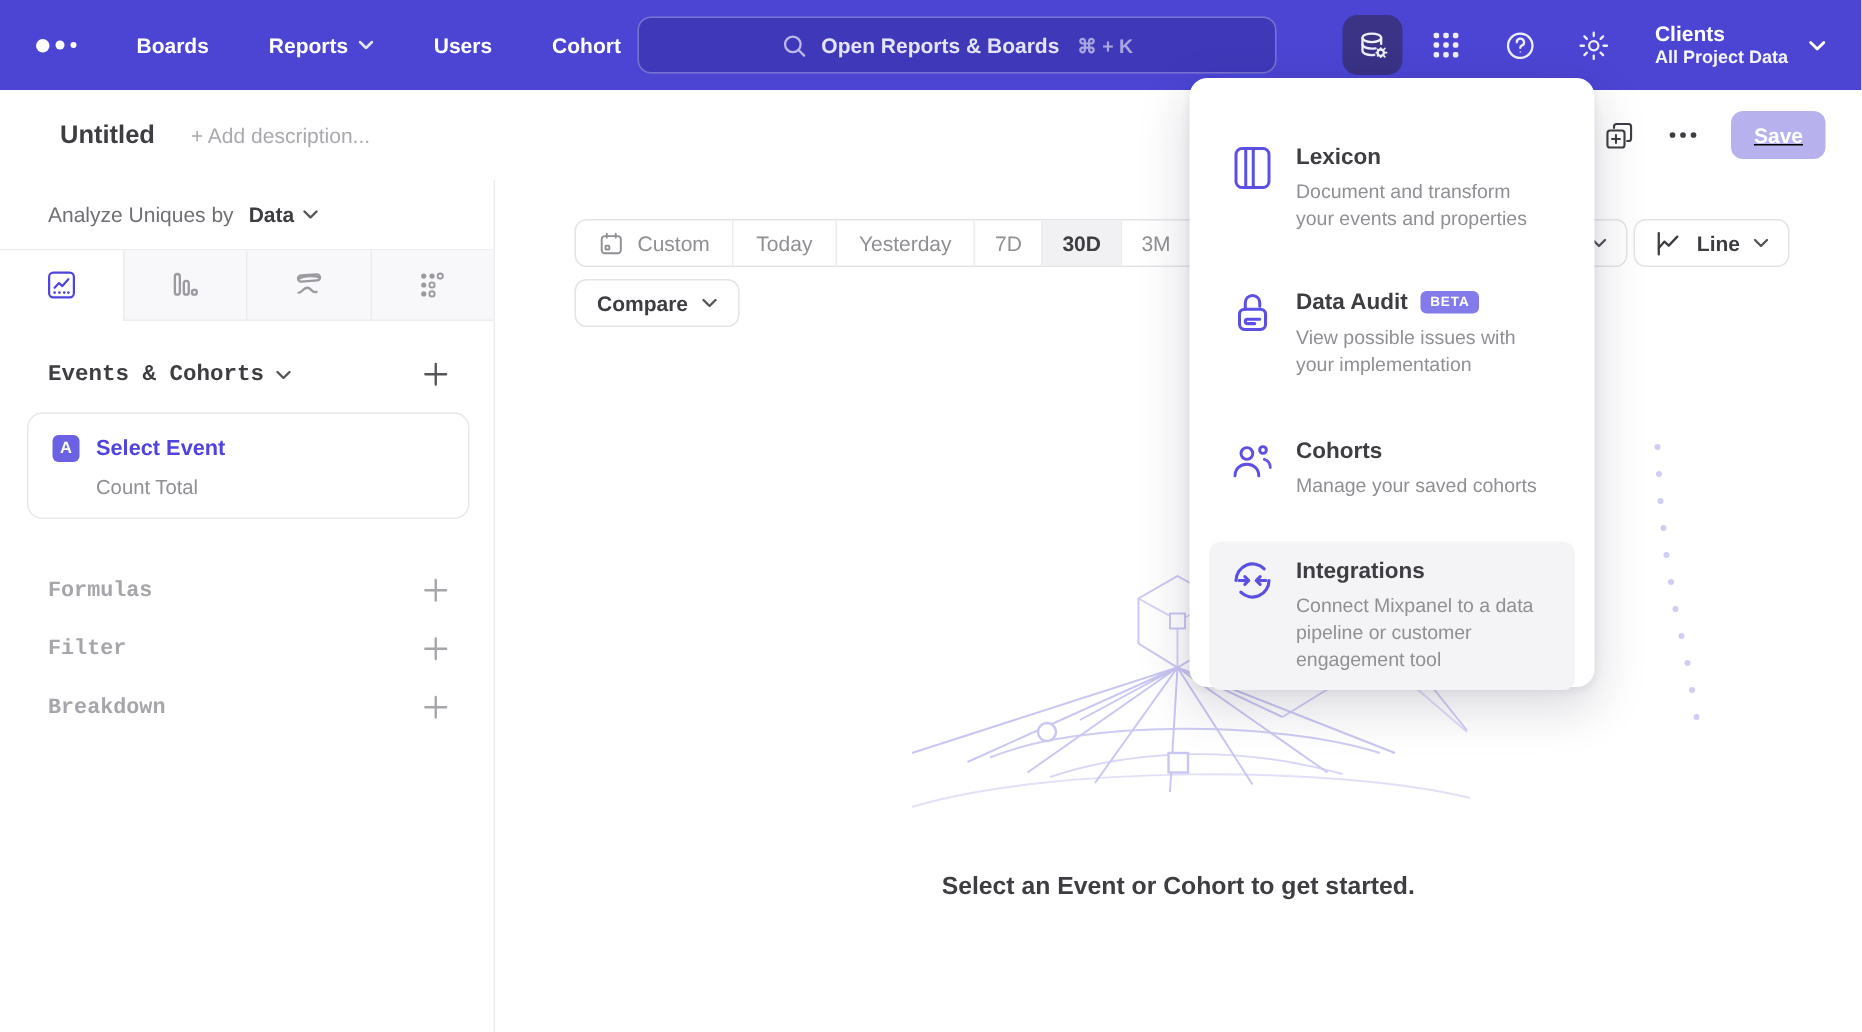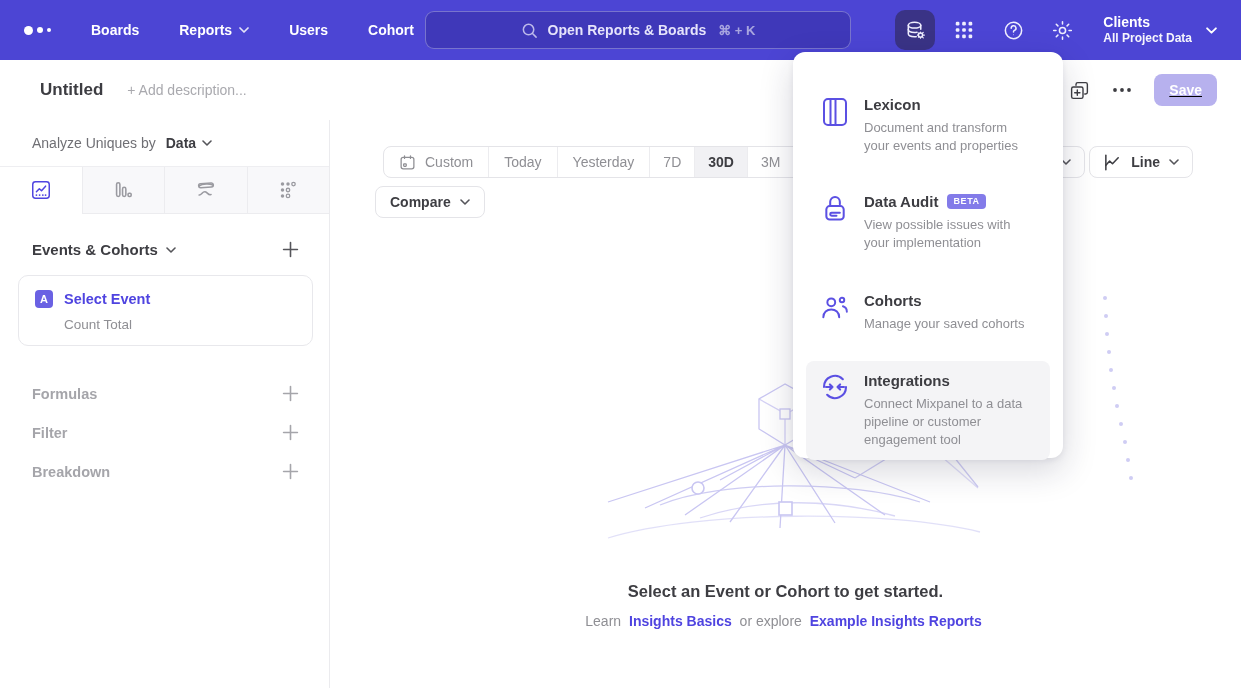--- a/index.html
+++ b/index.html
@@ -45,21 +45,21 @@
 
   
   .analyze { height:46px; display:flex; align-items:center; padding:0 32px; gap:6px; font-size:14px; }
   .analyze .pre { color:#6f6f74; margin-right:4px; }
   .analyze .val { color:#3d3d42; font-weight:700; display:flex; align-items:center; gap:6px; cursor:pointer; }
   .analyze svg { color:#55555a; }
   .tabs { display:flex; height:48px; border-top:1px solid #eeeef1; }
   .tab { flex:1; display:flex; align-items:center; justify-content:center; background:#f8f8fa;
     border-left:1px solid #ececef; border-bottom:1px solid #ececef; color:#9a9aa0; cursor:pointer; }
   .tab.selected { background:#fff; border-bottom:1px solid #fff; border-left:none; color:#4f44e0; }
-  .side-row { display:flex; align-items:center; justify-content:space-between; padding:0 30px 0 32px; }
+  .side-row { display:flex; align-items:center; justify-content:space-between; padding:0 30px 0 32px;font-family:Liberation Mono, monospace; }
   .side-row .lbl { font-size:15px; font-weight:700; color:#3d3d42; display:flex; align-items:center; gap:8px; }
   .side-row .lbl svg { color:#55555a; }
   .side-row.muted .lbl { color:#a5a5aa; font-weight:600; font-size:14.5px; }
   .plus-btn { color:#55555a; display:flex; cursor:pointer; }
   .side-row.muted .plus-btn { color:#a5a5aa; }
   .events-row { margin-top:27px; }
   .event-card { margin:17px 16px 0 18px; border:1px solid #e8e8ec; border-radius:10px; padding:14px 16px 13px; cursor:pointer; }
   .event-card .row1 { display:flex; align-items:center; }
   .badge-a { width:18px; height:18px; border-radius:4px; background:#6a61e3; color:#fff; font-size:11px; font-weight:700;
     display:flex; align-items:center; justify-content:center; }
@@ -70,21 +70,21 @@
 
   
   .date-control { position:absolute; left:53px; top:26px; height:32px; width:702px; display:flex;
     border:1px solid #e4e4e8; border-radius:8px; background:#fff; overflow:hidden; z-index:5; }
   .seg { display:flex; align-items:center; justify-content:flex-start; padding:0 15px; font-size:14px; color:#8f8f94;
     border-left:1px solid #ececef; cursor:pointer; white-space:nowrap; }
   .seg:first-child { border-left:none; gap:9px; }
   .seg.small { padding:0 13px; }
   .seg.selected { background:#f1f1f4; color:#3d3d42; font-weight:700; }
   .seg.filler { flex:1; justify-content:flex-end; padding-right:13px; color:#55555a; }
-  .compare-btn { position:absolute; left:45px; top:66px; height:32px; padding:0 14px; display:flex; align-items:center; gap:9px;
+  .compare-btn { position:absolute; left:53px; top:66px; height:32px; padding:0 14px; display:flex; align-items:center; gap:9px;
     border:1px solid #e4e4e8; border-radius:8px; background:#fff; font-size:14px; color:#3d3d42; font-weight:600; cursor:pointer; z-index:5; }
   .compare-btn svg, .line-btn svg.caret { color:#55555a; }
   .line-btn { position:absolute; right:48px; top:26px; height:32px; padding:0 13px; display:flex; align-items:center; gap:9px;
     border:1px solid #e4e4e8; border-radius:8px; background:#fff; font-size:14px; color:#3d3d42; font-weight:600; cursor:pointer; z-index:5; }
 
   
   .wireframe { position:absolute; left:270px; top:160px; width:540px; height:265px; z-index:1; pointer-events:none; }
   .empty-title { position:absolute; top:462px; width:100%; text-align:center; font-size:16.5px; font-weight:700; color:#3d3d42; z-index:2; }
   .empty-links { position:absolute; top:493px; width:100%; text-align:center; font-size:14px; color:#8f8f94; z-index:2; }
   .empty-links a { color:#4f44e0; font-weight:600; text-decoration:none; cursor:pointer; margin:0 4px; }
@@ -395,26 +395,20 @@
           <circle cx="514" cy="108" r="2"></circle>
         <circle cx="517" cy="126" r="2"></circle>
           <circle cx="521" cy="144" r="2"></circle>
           <circle cx="525" cy="162" r="2"></circle>
         <circle cx="528" cy="180" r="2"></circle>
           <circle cx="531" cy="198" r="2"></circle>
       </g>
     </svg>
 
     <div class="empty-title">Select an Event or Cohort to get started.</div>
-    <div class="empty-links">
-      <span>Learn</span>
-      <a>Insights Basics</a>
-      <span>or explore</span>
-      <a>Example Insights Reports</a>
-    </div>
   </div>
 </div>
 
 <div class="popup">
 
   <div class="menu-item first">
     <span class="micon">
       <svg width="26" height="30" viewBox="0 0 26 30" fill="none" stroke="currentColor" stroke-width="2" stroke-linecap="round">
         <rect x="2" y="2" width="22" height="26" rx="4"></rect>
         <path d="M8.5 2v26M13.5 2v26"></path>

